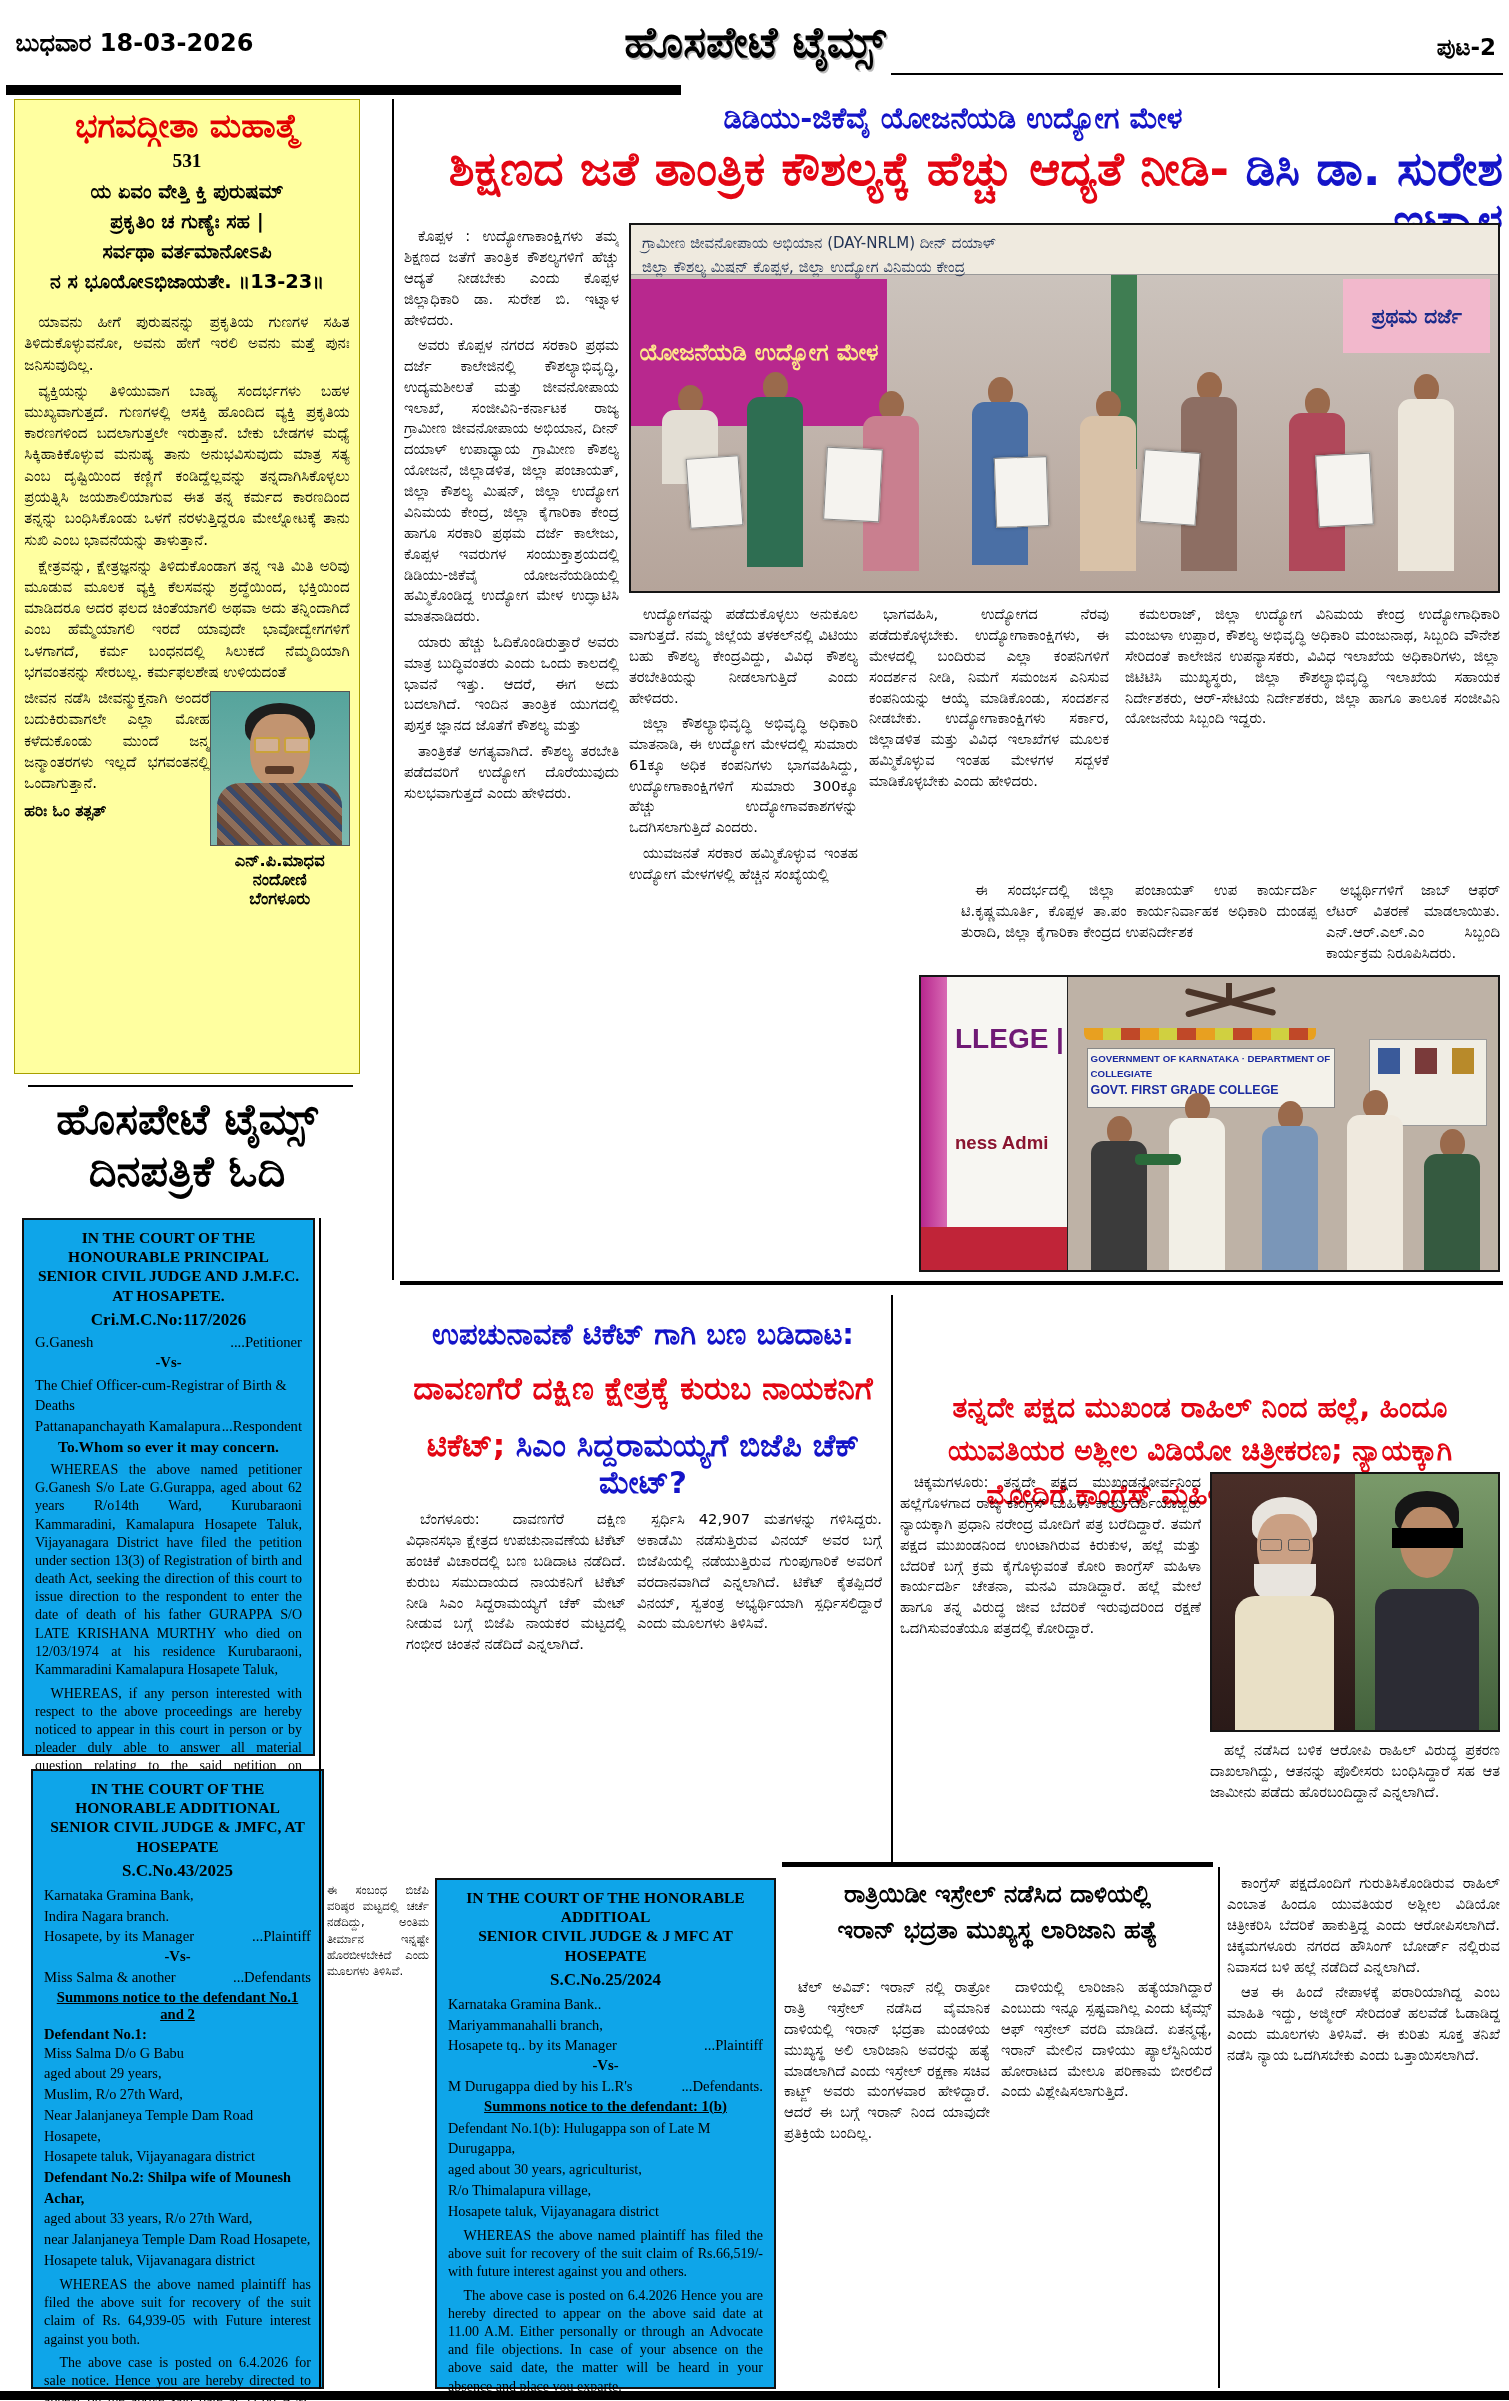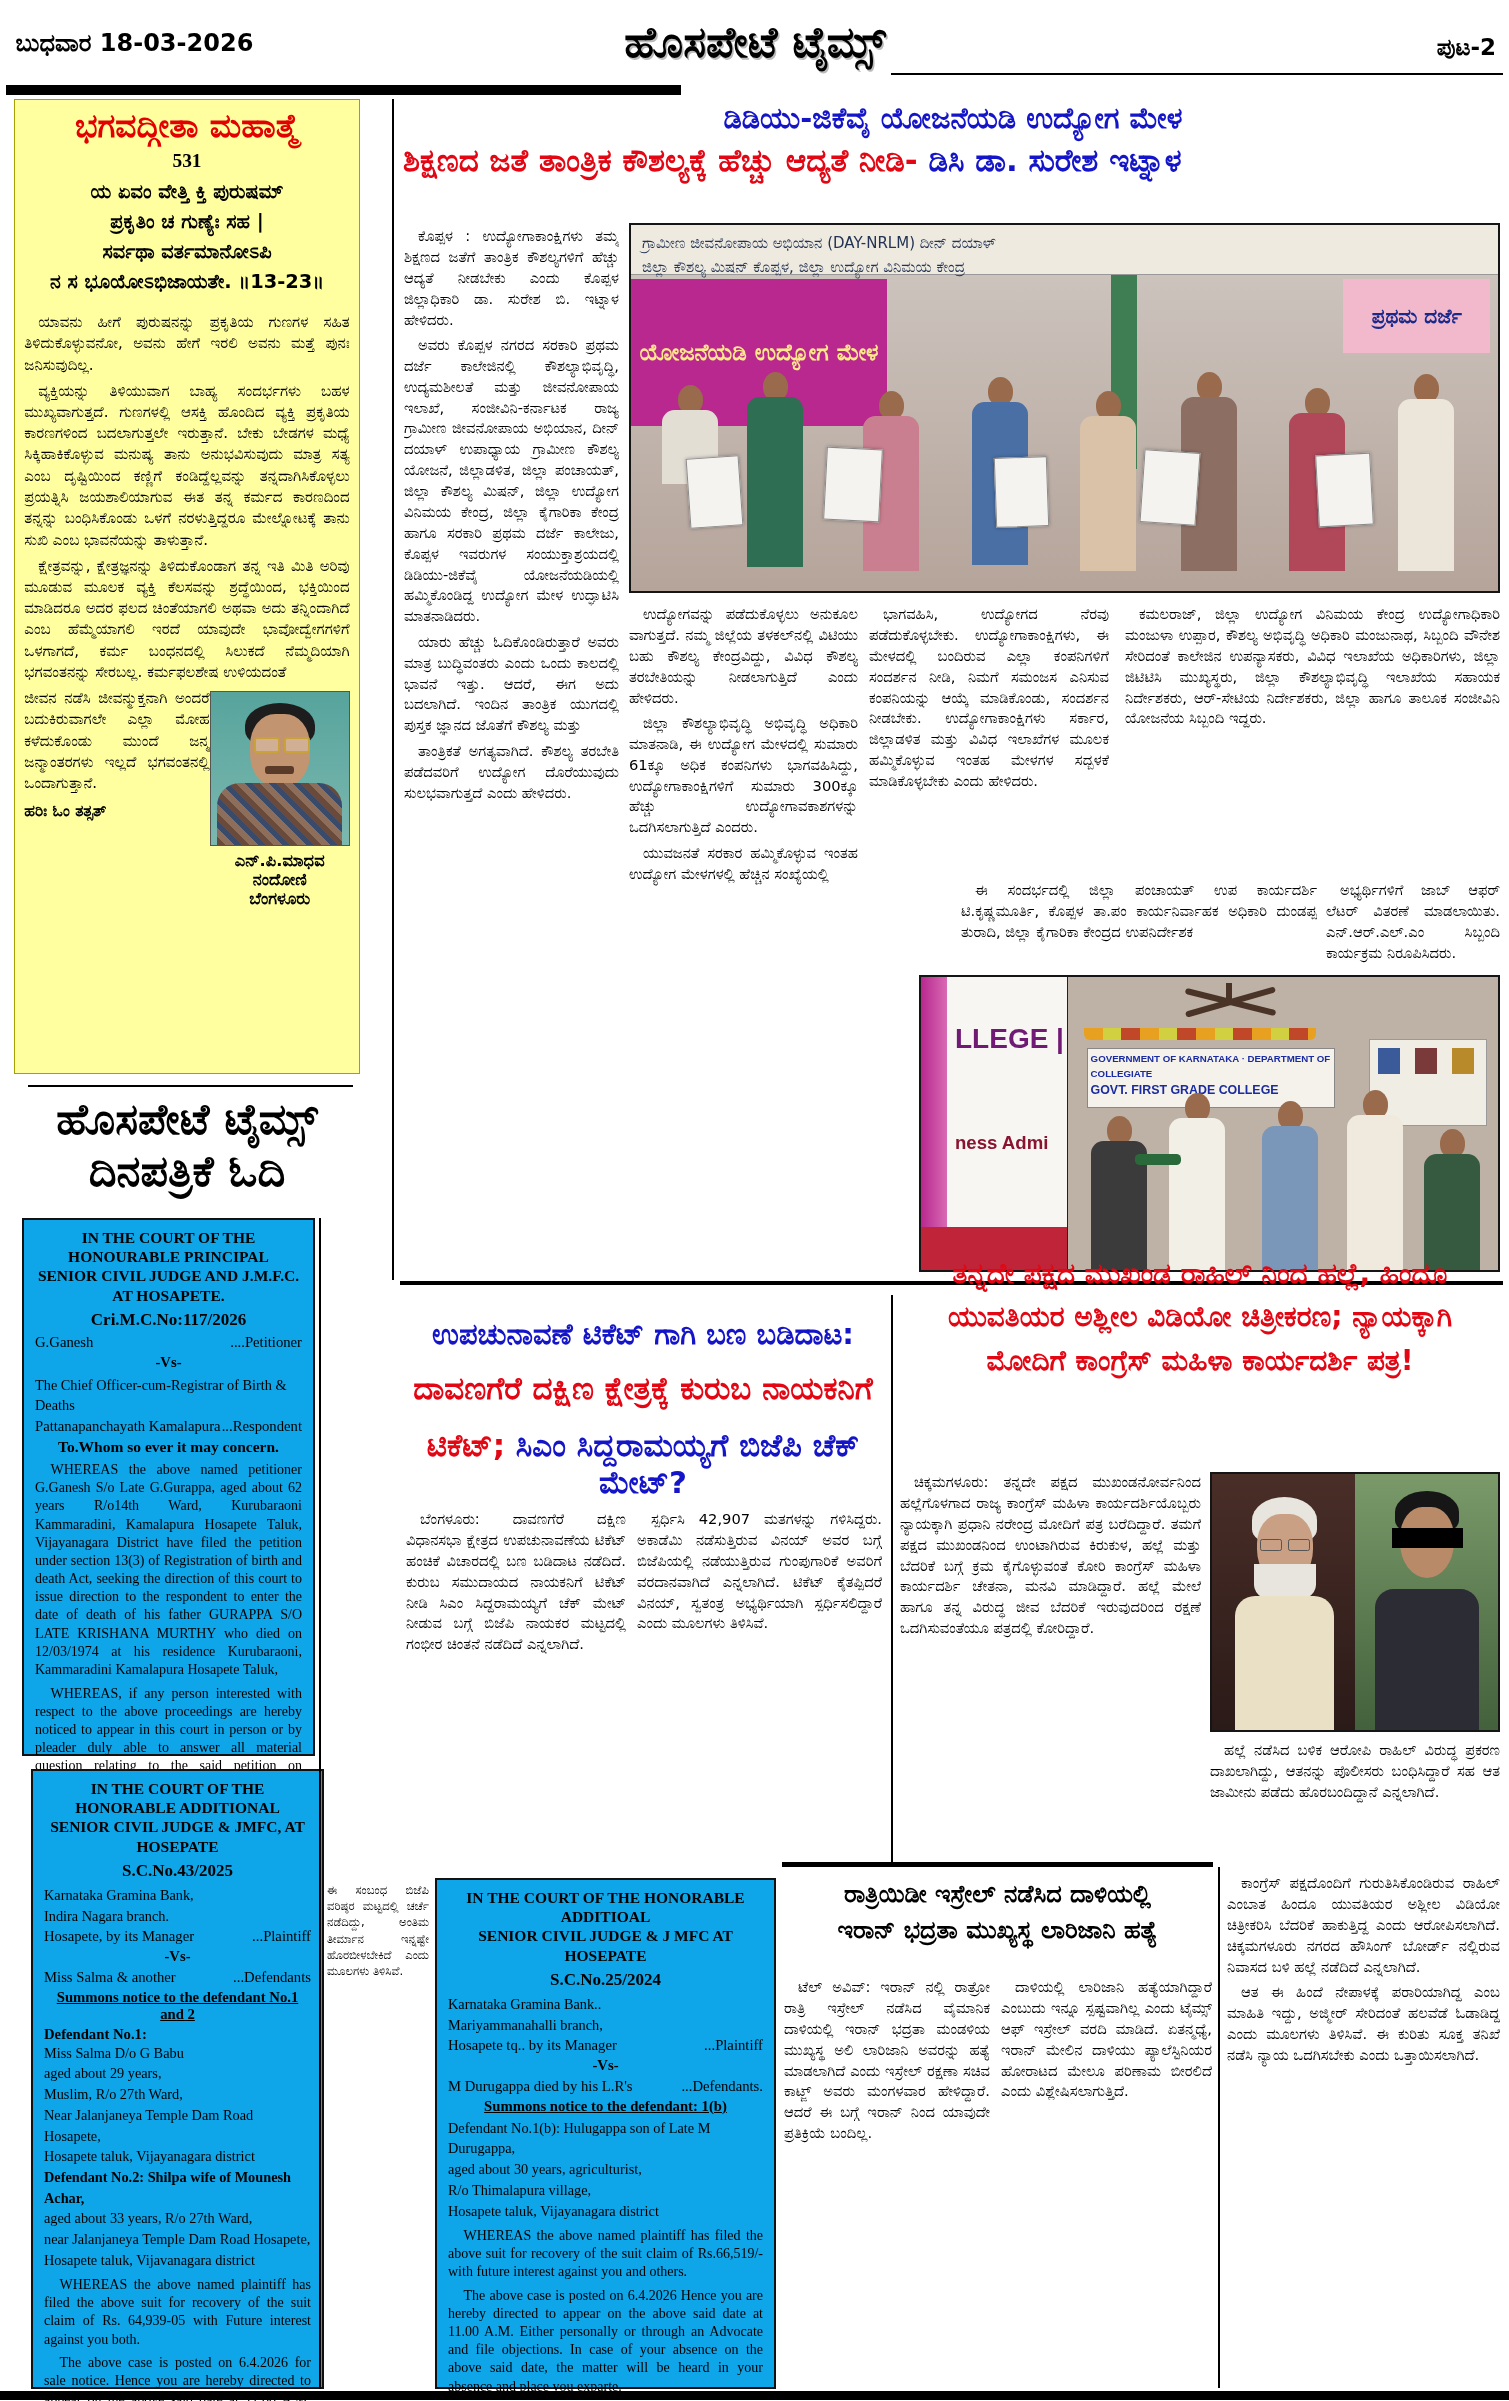--- a/index.html
+++ b/index.html
@@ -152,21 +152,21 @@
     <div class="cplain">Hosapete taluk, Vijavanagara district</div>
     <div class="cpara">WHEREAS the above named plaintiff has filed the above suit for recovery of the suit claim of Rs. 64,939-05 with Future interest against you both.</div>
     <div class="cpara">The above case is posted on 6.4.2026 for sale notice.  Hence you are hereby directed to appear on the above said date at 11.00 A.M. Either personally or through an Advocate and file objections.  In case of your absence on the above said date, the matter will be heard in your absence and place you exparte.</div>
 
   </div>
 
   <div class="abs rule" style="left:392px;top:99px;width:1.5px;height:1181px;"></div>
   <div class="abs rule" style="left:319px;top:1218px;width:1.5px;height:1171px;"></div>
 
   <div class="abs kn bluehead" style="left:403px;top:101px;width:1100px;text-align:center;font-size:29px;">ಡಿಡಿಯು-ಜಿಕೆವೈ ಯೋಜನೆಯಡಿ ಉದ್ಯೋಗ ಮೇಳ</div>
-  <div class="abs kn" style="left:403px;top:143px;width:1100px;text-align:left;font-size:31px;font-weight:bold;line-height:1.1;">
+  <div class="abs kn" style="left:403px;top:143px;width:1100px;text-align:right;font-size:47px;font-weight:bold;line-height:1.1;">
     <span class="redhead">ಶಿಕ್ಷಣದ ಜತೆ ತಾಂತ್ರಿಕ ಕೌಶಲ್ಯಕ್ಕೆ ಹೆಚ್ಚು ಆದ್ಯತೆ ನೀಡಿ- </span><span class="bluehead">ಡಿಸಿ ಡಾ. ಸುರೇಶ ಇಟ್ನಾಳ</span>
   </div>
 
   <div class="abs kn jtext" style="left:404px;top:226px;width:215px;height:1044px;overflow:hidden;">
     <p>ಕೊಪ್ಪಳ : ಉದ್ಯೋಗಾಕಾಂಕ್ಷಿಗಳು ತಮ್ಮ ಶಿಕ್ಷಣದ ಜತೆಗೆ ತಾಂತ್ರಿಕ ಕೌಶಲ್ಯಗಳಿಗೆ ಹೆಚ್ಚು ಆದ್ಯತೆ ನೀಡಬೇಕು ಎಂದು ಕೊಪ್ಪಳ ಜಿಲ್ಲಾಧಿಕಾರಿ ಡಾ. ಸುರೇಶ ಬಿ. ಇಟ್ನಾಳ ಹೇಳಿದರು.</p>
     <p>ಅವರು ಕೊಪ್ಪಳ ನಗರದ ಸರಕಾರಿ ಪ್ರಥಮ ದರ್ಜೆ ಕಾಲೇಜಿನಲ್ಲಿ ಕೌಶಲ್ಯಾಭಿವೃದ್ಧಿ, ಉದ್ಯಮಶೀಲತೆ ಮತ್ತು ಜೀವನೋಪಾಯ ಇಲಾಖೆ, ಸಂಜೀವಿನಿ-ಕರ್ನಾಟಕ ರಾಜ್ಯ ಗ್ರಾಮೀಣ ಜೀವನೋಪಾಯ ಅಭಿಯಾನ, ದೀನ್ ದಯಾಳ್ ಉಪಾಧ್ಯಾಯ ಗ್ರಾಮೀಣ ಕೌಶಲ್ಯ ಯೋಜನೆ, ಜಿಲ್ಲಾಡಳಿತ, ಜಿಲ್ಲಾ ಪಂಚಾಯತ್, ಜಿಲ್ಲಾ ಕೌಶಲ್ಯ ಮಿಷನ್, ಜಿಲ್ಲಾ ಉದ್ಯೋಗ ವಿನಿಮಯ ಕೇಂದ್ರ, ಜಿಲ್ಲಾ ಕೈಗಾರಿಕಾ ಕೇಂದ್ರ ಹಾಗೂ ಸರಕಾರಿ ಪ್ರಥಮ ದರ್ಜೆ ಕಾಲೇಜು, ಕೊಪ್ಪಳ ಇವರುಗಳ ಸಂಯುಕ್ತಾಶ್ರಯದಲ್ಲಿ ಡಿಡಿಯು-ಜಿಕೆವೈ ಯೋಜನೆಯಡಿಯಲ್ಲಿ ಹಮ್ಮಿಕೊಂಡಿದ್ದ ಉದ್ಯೋಗ ಮೇಳ ಉದ್ಘಾಟಿಸಿ ಮಾತನಾಡಿದರು.</p>
     <p>ಯಾರು ಹೆಚ್ಚು ಓದಿಕೊಂಡಿರುತ್ತಾರೆ ಅವರು ಮಾತ್ರ ಬುದ್ಧಿವಂತರು ಎಂದು ಒಂದು ಕಾಲದಲ್ಲಿ ಭಾವನೆ ಇತ್ತು. ಆದರೆ, ಈಗ ಅದು ಬದಲಾಗಿದೆ. ಇಂದಿನ ತಾಂತ್ರಿಕ ಯುಗದಲ್ಲಿ ಪುಸ್ತಕ ಜ್ಞಾನದ ಜೊತೆಗೆ ಕೌಶಲ್ಯ ಮತ್ತು</p>
     <p>ತಾಂತ್ರಿಕತೆ ಅಗತ್ಯವಾಗಿದೆ. ಕೌಶಲ್ಯ ತರಬೇತಿ ಪಡೆದವರಿಗೆ ಉದ್ಯೋಗ ದೊರೆಯುವುದು ಸುಲಭವಾಗುತ್ತದೆ ಎಂದು ಹೇಳಿದರು.</p>
   </div>
 
@@ -300,21 +300,21 @@
     <p>ಬೆಂಗಳೂರು: ದಾವಣಗೆರೆ ದಕ್ಷಿಣ ವಿಧಾನಸಭಾ ಕ್ಷೇತ್ರದ ಉಪಚುನಾವಣೆಯ ಟಿಕೆಟ್ ಹಂಚಿಕೆ ವಿಚಾರದಲ್ಲಿ ಬಣ ಬಡಿದಾಟ ನಡೆದಿದೆ. ಕುರುಬ ಸಮುದಾಯದ ನಾಯಕನಿಗೆ ಟಿಕೆಟ್ ನೀಡಿ ಸಿಎಂ ಸಿದ್ದರಾಮಯ್ಯಗೆ ಚೆಕ್ ಮೇಟ್ ನೀಡುವ ಬಗ್ಗೆ ಬಿಜೆಪಿ ನಾಯಕರ ಮಟ್ಟದಲ್ಲಿ ಗಂಭೀರ ಚಿಂತನೆ ನಡೆದಿದೆ ಎನ್ನಲಾಗಿದೆ.</p>
   </div>
   <div class="abs kn jtext" style="left:637px;top:1509px;width:245px;height:350px;overflow:hidden;">
     <p>ಸ್ಪರ್ಧಿಸಿ 42,907 ಮತಗಳನ್ನು ಗಳಿಸಿದ್ದರು. ಅಕಾಡೆಮಿ ನಡೆಸುತ್ತಿರುವ ವಿನಯ್ ಅವರ ಬಗ್ಗೆ ಬಿಜೆಪಿಯಲ್ಲಿ ನಡೆಯುತ್ತಿರುವ ಗುಂಪುಗಾರಿಕೆ ಅವರಿಗೆ ವರದಾನವಾಗಿದೆ ಎನ್ನಲಾಗಿದೆ. ಟಿಕೆಟ್ ಕೈತಪ್ಪಿದರೆ ವಿನಯ್, ಸ್ವತಂತ್ರ ಅಭ್ಯರ್ಥಿಯಾಗಿ ಸ್ಪರ್ಧಿಸಲಿದ್ದಾರೆ ಎಂದು ಮೂಲಗಳು ತಿಳಿಸಿವೆ.</p>
   </div>
 
   <div class="abs kn smtext" style="left:327px;top:1882px;width:102px;height:504px;overflow:hidden;font-size:11.6px;">
     <p style="margin:0;">ಈ ಸಂಬಂಧ ಬಿಜೆಪಿ ವರಿಷ್ಠರ ಮಟ್ಟದಲ್ಲಿ ಚರ್ಚೆ ನಡೆದಿದ್ದು, ಅಂತಿಮ ತೀರ್ಮಾನ ಇನ್ನಷ್ಟೇ ಹೊರಬೀಳಬೇಕಿದೆ ಎಂದು ಮೂಲಗಳು ತಿಳಿಸಿವೆ.</p>
   </div>
 
-  <div class="abs kn redhead" style="left:900px;top:1252px;width:600px;text-align:center;font-size:28px;line-height:1.55;">
+  <div class="abs kn redhead" style="left:900px;top:1386px;width:600px;text-align:center;font-size:28px;line-height:1.55;">
     <div>ತನ್ನದೇ ಪಕ್ಷದ ಮುಖಂಡ ರಾಹಿಲ್ ನಿಂದ ಹಲ್ಲೆ, ಹಿಂದೂ</div>
     <div>ಯುವತಿಯರ ಅಶ್ಲೀಲ ವಿಡಿಯೋ ಚಿತ್ರೀಕರಣ; ನ್ಯಾಯಕ್ಕಾಗಿ</div>
     <div>ಮೋದಿಗೆ ಕಾಂಗ್ರೆಸ್ ಮಹಿಳಾ ಕಾರ್ಯದರ್ಶಿ ಪತ್ರ!</div>
   </div>
   <div class="abs kn jtext" style="left:900px;top:1472px;width:301px;height:387px;overflow:hidden;">
     <p>ಚಿಕ್ಕಮಗಳೂರು: ತನ್ನದೇ ಪಕ್ಷದ ಮುಖಂಡನೋರ್ವನಿಂದ ಹಲ್ಲೆಗೊಳಗಾದ ರಾಜ್ಯ ಕಾಂಗ್ರೆಸ್ ಮಹಿಳಾ ಕಾರ್ಯದರ್ಶಿಯೊಬ್ಬರು ನ್ಯಾಯಕ್ಕಾಗಿ ಪ್ರಧಾನಿ ನರೇಂದ್ರ ಮೋದಿಗೆ ಪತ್ರ ಬರೆದಿದ್ದಾರೆ. ತಮಗೆ ಪಕ್ಷದ ಮುಖಂಡನಿಂದ ಉಂಟಾಗಿರುವ ಕಿರುಕುಳ, ಹಲ್ಲೆ ಮತ್ತು ಬೆದರಿಕೆ ಬಗ್ಗೆ ಕ್ರಮ ಕೈಗೊಳ್ಳುವಂತೆ ಕೋರಿ ಕಾಂಗ್ರೆಸ್ ಮಹಿಳಾ ಕಾರ್ಯದರ್ಶಿ ಚೇತನಾ, ಮನವಿ ಮಾಡಿದ್ದಾರೆ. ಹಲ್ಲೆ ಮೇಲೆ ಹಾಗೂ ತನ್ನ ವಿರುದ್ಧ ಜೀವ ಬೆದರಿಕೆ ಇರುವುದರಿಂದ ರಕ್ಷಣೆ ಒದಗಿಸುವಂತೆಯೂ ಪತ್ರದಲ್ಲಿ ಕೋರಿದ್ದಾರೆ.</p>
   </div>
 
   <div class="abs photo" style="left:1210px;top:1472px;width:290px;height:260px;">
     <div style="position:absolute;left:0;top:0;width:50%;height:100%;background:linear-gradient(#4a2e28,#2a1a18);">

